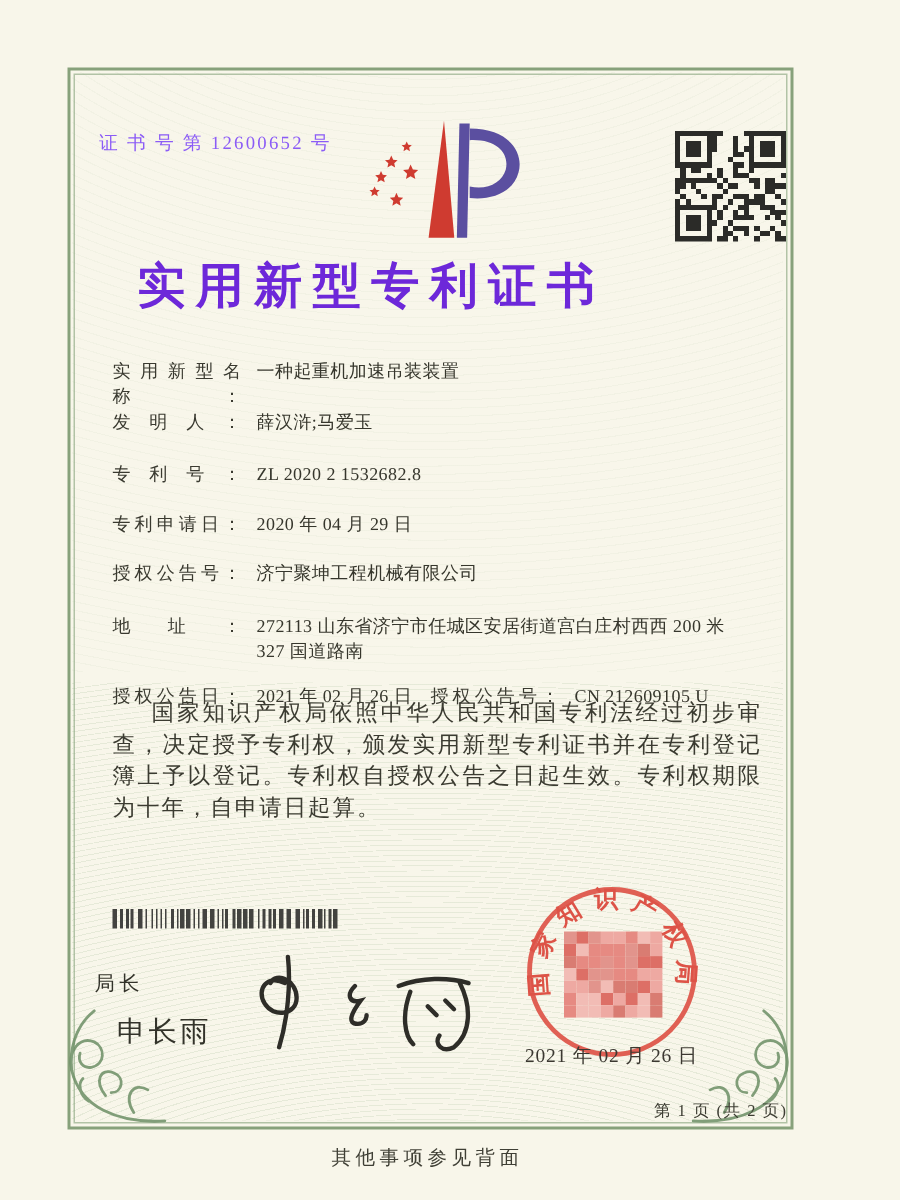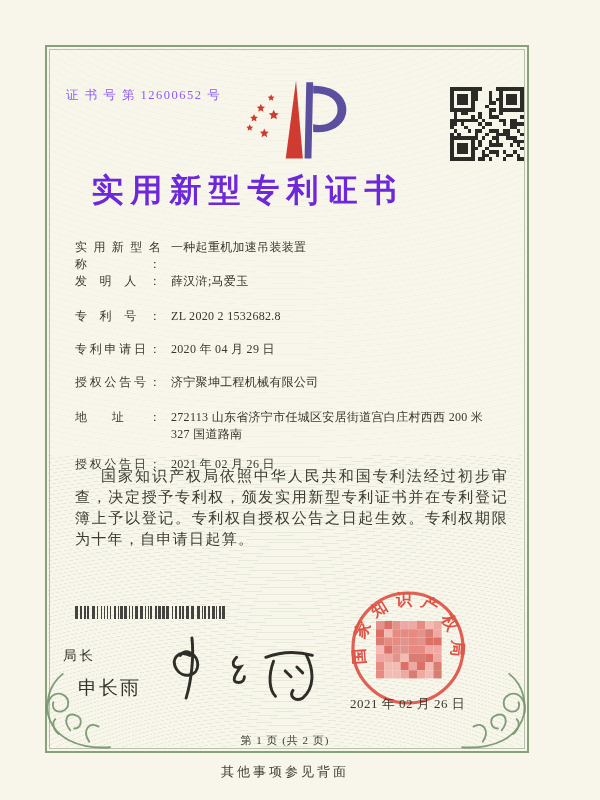--- a/index.html
+++ b/index.html
@@ -54,21 +54,21 @@
   #barcode{left:75px;top:606px;width:155px;height:13px;z-index:2;font-size:0;}
   #barcode .bar{display:inline-block;height:13px;background:#434340;vertical-align:top;}
   #director-label{left:63px;top:647px;font-size:13.5px;letter-spacing:3px;color:#33332a;z-index:2;}
   #director-name{left:78px;top:675px;font-size:19px;letter-spacing:2px;color:#33332a;z-index:2;}
   #signature{left:148px;top:634px;z-index:2;}
   #seal{left:338px;top:586px;z-index:1;pointer-events:none;}
   #seal-date{left:350px;top:695px;font-size:13px;letter-spacing:.5px;color:#3b3831;z-index:3;}
   .ornament{z-index:2;}
   #ornament-left{left:38px;top:672px;}
   #ornament-right{left:458px;top:672px;transform:scaleX(-1);}
-  #page-info{left:45px;top:733px;width:480px;text-align:center;font-size:11px;letter-spacing:1px;color:#3c3c32;z-index:2;}
+  #page-info{left:45px;top:733px;width:480px;text-align:right;font-size:11px;letter-spacing:1px;color:#3c3c32;z-index:2;}
   #back-note{left:45px;top:763px;width:480px;text-align:center;font-size:13px;letter-spacing:3px;color:#3f3f35;z-index:2;}
 </style>
 </head>
 <body>
 
 <div class="abs" id="frame">
   <div id="frame-inner"></div>
 </div>
 <div class="abs" id="guilloche"></div>
 <div class="abs" id="guilloche-top"></div>
@@ -327,20 +327,23 @@
   <span class="f-label">专利申请日：</span><span class="f-value">2020 年 04 月 29 日</span>
 </div>
 <div class="abs row" id="row-patentee">
   <span class="f-label">授权公告号：</span><span class="f-value">济宁聚坤工程机械有限公司</span>
 </div>
 <div class="abs row" id="row-address">
   <span class="f-label">地址：</span><span class="f-value addr-block"><span>272113 山东省济宁市任城区安居街道宫白庄村西西 200 米</span><br><span>327 国道路南</span></span>
 </div>
 <div class="abs row" id="row-grant">
   <span class="f-label">授权公告日：</span><span class="f-value">2021 年 02 月 26 日</span>
+  <span id="grant-no-pair">
+    <span class="f-label">授权公告号：</span><span class="f-value">CN 212609105 U</span>
+  </span>
 </div>
 
 <div class="abs" id="paras">
   <p>国家知识产权局依照中华人民共和国专利法经过初步审查，决定授予专利权，颁发实用新型专利证书并在专利登记簿上予以登记。专利权自授权公告之日起生效。专利权期限为十年，自申请日起算。</p>
 </div>
 
 <div class="abs" id="barcode"><div class="bar" style="width: 3px; margin-right: 2px;"></div><div class="bar" style="width: 2px; margin-right: 2px;"></div><div class="bar" style="width: 2px; margin-right: 1px;"></div><div class="bar" style="width: 2px; margin-right: 3px;"></div><div class="bar" style="width: 3px; margin-right: 2px;"></div><div class="bar" style="width: 1px; margin-right: 3px;"></div><div class="bar" style="width: 1px; margin-right: 2px;"></div><div class="bar" style="width: 1px; margin-right: 2px;"></div><div class="bar" style="width: 1px; margin-right: 2px;"></div><div class="bar" style="width: 1px; margin-right: 3px;"></div><div class="bar" style="width: 2px; margin-right: 2px;"></div><div class="bar" style="width: 1px; margin-right: 1px;"></div><div class="bar" style="width: 3px; margin-right: 1px;"></div><div class="bar" style="width: 3px; margin-right: 2px;"></div><div class="bar" style="width: 1px; margin-right: 2px;"></div><div class="bar" style="width: 1px; margin-right: 2px;"></div><div class="bar" style="width: 3px; margin-right: 2px;"></div><div class="bar" style="width: 3px; margin-right: 2px;"></div><div class="bar" style="width: 1px; margin-right: 2px;"></div><div class="bar" style="width: 1px; margin-right: 1px;"></div><div class="bar" style="width: 2px; margin-right: 3px;"></div><div class="bar" style="width: 2px; margin-right: 1px;"></div><div class="bar" style="width: 3px; margin-right: 1px;"></div><div class="bar" style="width: 3px; margin-right: 1px;"></div><div class="bar" style="width: 3px; margin-right: 3px;"></div><div class="bar" style="width: 1px; margin-right: 2px;"></div><div class="bar" style="width: 2px; margin-right: 2px;"></div><div class="bar" style="width: 2px; margin-right: 1px;"></div><div class="bar" style="width: 2px; margin-right: 2px;"></div><div class="bar" style="width: 3px; margin-right: 2px;"></div><div class="bar" style="width: 3px; margin-right: 3px;"></div><div class="bar" style="width: 3px; margin-right: 2px;"></div><div class="bar" style="width: 1px; margin-right: 1px;"></div><div class="bar" style="width: 2px; margin-right: 2px;"></div><div class="bar" style="width: 2px; margin-right: 2px;"></div><div class="bar" style="width: 3px; margin-right: 1px;"></div><div class="bar" style="width: 1px; margin-right: 2px;"></div><div class="bar" style="width: 2px; margin-right: 1px;"></div><div class="bar" style="width: 3px; margin-right: 2px;"></div></div>
 
 <div class="abs" id="director-label">局长</div>
 <div class="abs" id="director-name">申长雨</div>

